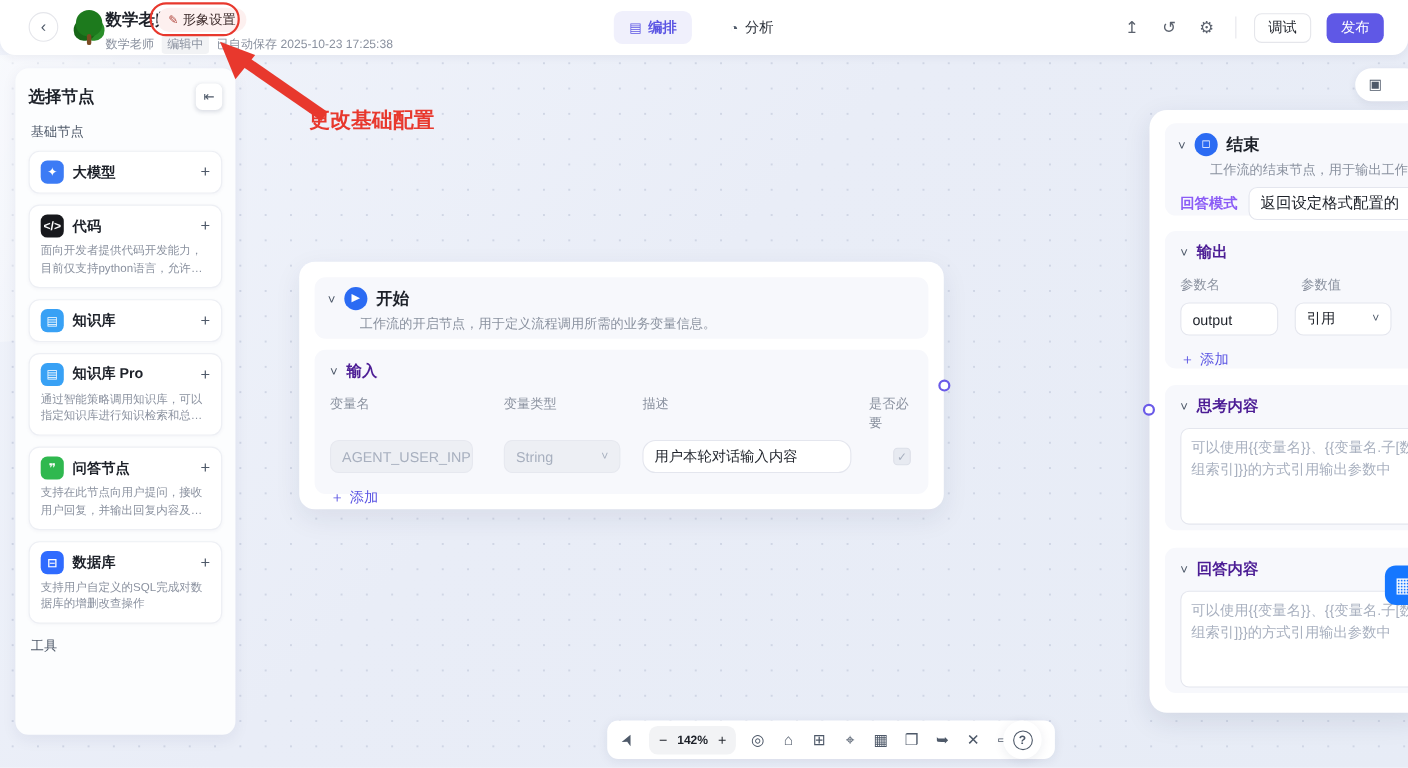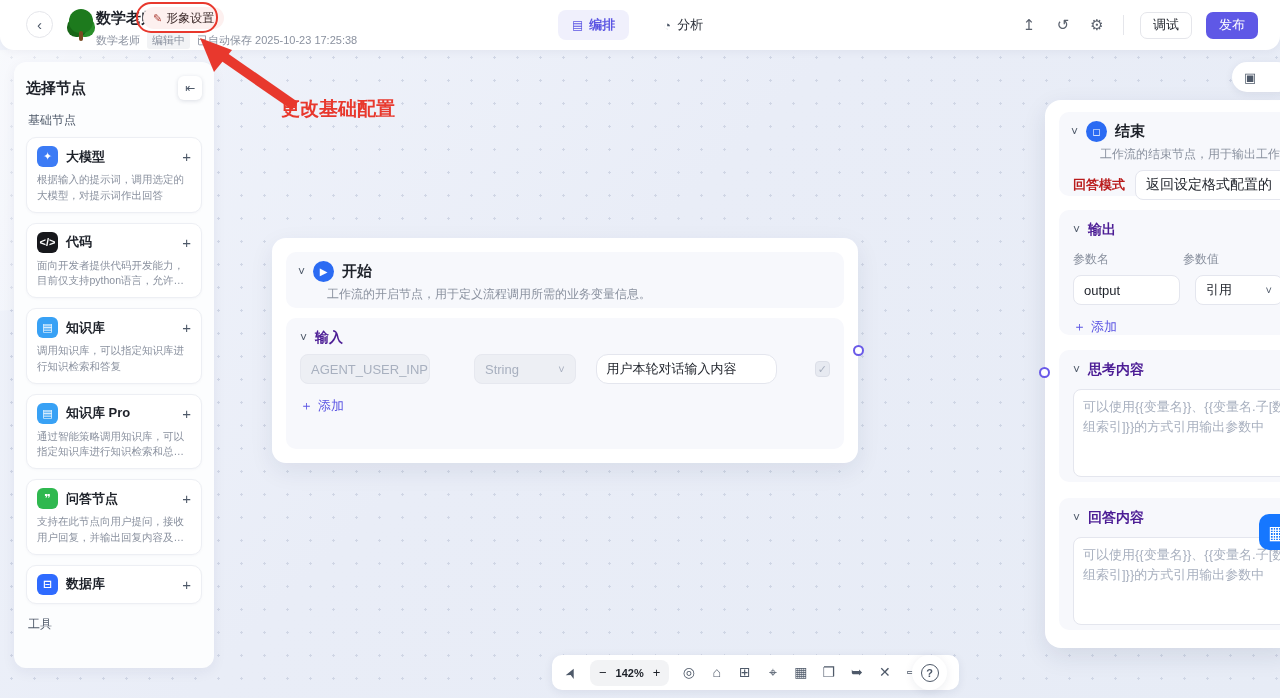--- a/index.html
+++ b/index.html
@@ -86,41 +86,41 @@
   .sec-title-row{ display:flex; align-items:center; gap:8px;}
   .sec-title{ font-size:14px; font-weight:bold; color:#4c1d95;}
   .cols{ display:flex; margin-top:12px; font-size:12px; color:#8a919f;}
   .c1{width:158px;} .c2{width:126px;} .c3{width:206px;} .c4{flex:1; text-align:left;}
   .row-inputs{ display:flex; margin-top:7px; align-items:center;}
   .inp{ height:30px; border:1px solid #e4e6ee; border-radius:8px; background:#fff; display:flex;
     align-items:center; padding:0 10px; font-size:13px; color:#1d2129;}
   .inp.dis{ background:#edeff4; color:#a8b0bf; border-color:#e6e8ef;}
   .sel{ justify-content:space-between;}
   .sel .cv{ font-size:11px; color:#a8b0bf; margin-left:8px;}
-  .w-name{ width:130px; margin-right:44px;}
+  .w-name{ width:130px; margin-right:28px;}
   .w-type{ width:106px; margin-right:20px;}
   .w-desc{ width:190px; margin-right:24px;border-radius:12px;}
   .cbx{ width:16px; height:16px; border-radius:4px; background:#e7eaf1; border:1px solid #dcdfe8;
     color:#a8b0bf; font-size:11px; display:flex; align-items:center; justify-content:center; margin-left:14px;}
   .add-link{ display:flex; align-items:center; gap:5px; margin-top:13px; font-size:13px; color:#5b55e3; width:60px;}
   .port{ position:absolute; width:11px; height:11px; border-radius:50%; background:#fff; border:2px solid #6a5ae8; z-index:6;}
 
   
   .end-panel{ position:absolute; left:1045px; top:100px; width:250px; height:548px; background:#fff;
     border-radius:16px; box-shadow:0 8px 24px rgba(30,40,80,.1); z-index:3;}
   .ep-pad{ position:absolute; left:14px; right:-40px;}
   .ep-head{ top:12px; height:84px; padding:9px 12px;}
   .ans-row{ display:flex; align-items:center; gap:10px; margin-top:7px; margin-left:2px;}
-  .ans-label{ font-size:13px; font-weight:bold; color:#b91c1c; flex:none;}
+  .ans-label{ font-size:13px; font-weight:bold; color:#8b5cf6; flex:none;}
   .ans-inp{ width:180px; font-size:14px; white-space:nowrap; overflow:hidden;}
   .ep-out{ top:110px; height:125px; padding:11px 14px;}
   .pcols{ display:flex; margin-top:12px; font-size:12px; color:#8a919f;}
   .pc1{ width:110px;}
   .prow{ display:flex; margin-top:7px;}
-  .w-pname{ width:107px; margin-right:15px;}
+  .w-pname{ width:89px; margin-right:15px;}
   .w-pval{ width:88px; justify-content:space-between; color:#1d2129;}
   .w-pval .cv{ color:#4e5969;}
   .ep-think{ top:250px; height:132px; padding:11px 14px;}
   .ep-answer{ top:398px; height:132px; padding:11px 14px;}
   .ta{ margin-top:10px; width:225px; height:88px; background:#fff; border:1px solid #e4e6ee; border-radius:8px;
     padding:7px 9px; font-size:13px; line-height:1.55; color:#a8b0bf; overflow:hidden;}
   .qr-badge{ position:absolute; left:1259px; top:514px; width:36px; height:36px; border-radius:10px;
     background:#1677ff; color:#fff; font-size:19px; display:flex; align-items:center; justify-content:center; z-index:7;}
   .top-pill{ position:absolute; left:1232px; top:62px; width:60px; height:30px; background:#fff;
     border-radius:15px; box-shadow:0 2px 8px rgba(30,40,80,.08); display:flex; align-items:center;
@@ -195,39 +195,37 @@
   </div>
   <div class="sb-section">基础节点</div>
   <div>
 
       <div class="node-card">
         <div class="nc-top">
           <span class="nc-ic" style="background: rgb(60, 123, 245);">✦</span>
           <span class="nc-name">大模型</span>
           <span class="nc-plus">+</span>
         </div>
-        <div class="nc-desc">根据输入的提示词，调用选定的大模型，对提示词作出回答</div>
       </div>
 
       <div class="node-card">
         <div class="nc-top">
           <span class="nc-ic" style="background: rgb(23, 24, 28);">&lt;/&gt;</span>
           <span class="nc-name">代码</span>
           <span class="nc-plus">+</span>
         </div>
         <div class="nc-desc">面向开发者提供代码开发能力，目前仅支持python语言，允许使用该节点已定义…</div>
       </div>
 
       <div class="node-card">
         <div class="nc-top">
           <span class="nc-ic" style="background: rgb(56, 161, 245);">▤</span>
           <span class="nc-name">知识库</span>
           <span class="nc-plus">+</span>
         </div>
-        <div class="nc-desc">调用知识库，可以指定知识库进行知识检索和答复</div>
       </div>
 
       <div class="node-card">
         <div class="nc-top">
           <span class="nc-ic" style="background: rgb(56, 161, 245);">▤</span>
           <span class="nc-name">知识库 Pro</span>
           <span class="nc-plus">+</span>
         </div>
         <div class="nc-desc">通过智能策略调用知识库，可以指定知识库进行知识检索和总结答复</div>
       </div>
@@ -240,39 +238,46 @@
         </div>
         <div class="nc-desc">支持在此节点向用户提问，接收用户回复，并输出回复内容及提取的信息</div>
       </div>
 
       <div class="node-card">
         <div class="nc-top">
           <span class="nc-ic" style="background: rgb(47, 107, 255);">⊟</span>
           <span class="nc-name">数据库</span>
           <span class="nc-plus">+</span>
         </div>
+        <div class="nc-desc">支持用户自定义的SQL完成对数据库的增删改查操作</div>
       </div>
     </div>
   <div class="sb-section">工具</div>
 
 </div>
 
 <div class="start-node">
   <div class="subcard sn-head">
     <div class="head-row">
       <span class="chev">˅</span>
       <span class="node-ic">▶</span>
       <span class="node-title">开始</span>
     </div>
     <div class="node-desc">工作流的开启节点，用于定义流程调用所需的业务变量信息。</div>
   </div>
   <div class="subcard sn-input">
     <div class="sec-title-row">
       <span class="chev">˅</span>
       <span class="sec-title">输入</span>
+    </div>
+    <div class="cols">
+      <span class="c1">变量名</span>
+      <span class="c2">变量类型</span>
+      <span class="c3">描述</span>
+      <span class="c4">是否必要</span>
     </div>
     <div class="row-inputs">
       <div class="inp dis w-name">AGENT_USER_INP</div>
       <div class="inp dis sel w-type">
         <span>String</span>
         <span class="cv">˅</span>
       </div>
       <div class="inp w-desc">用户本轮对话输入内容</div>
       <div class="cbx">✓</div>
     </div>

